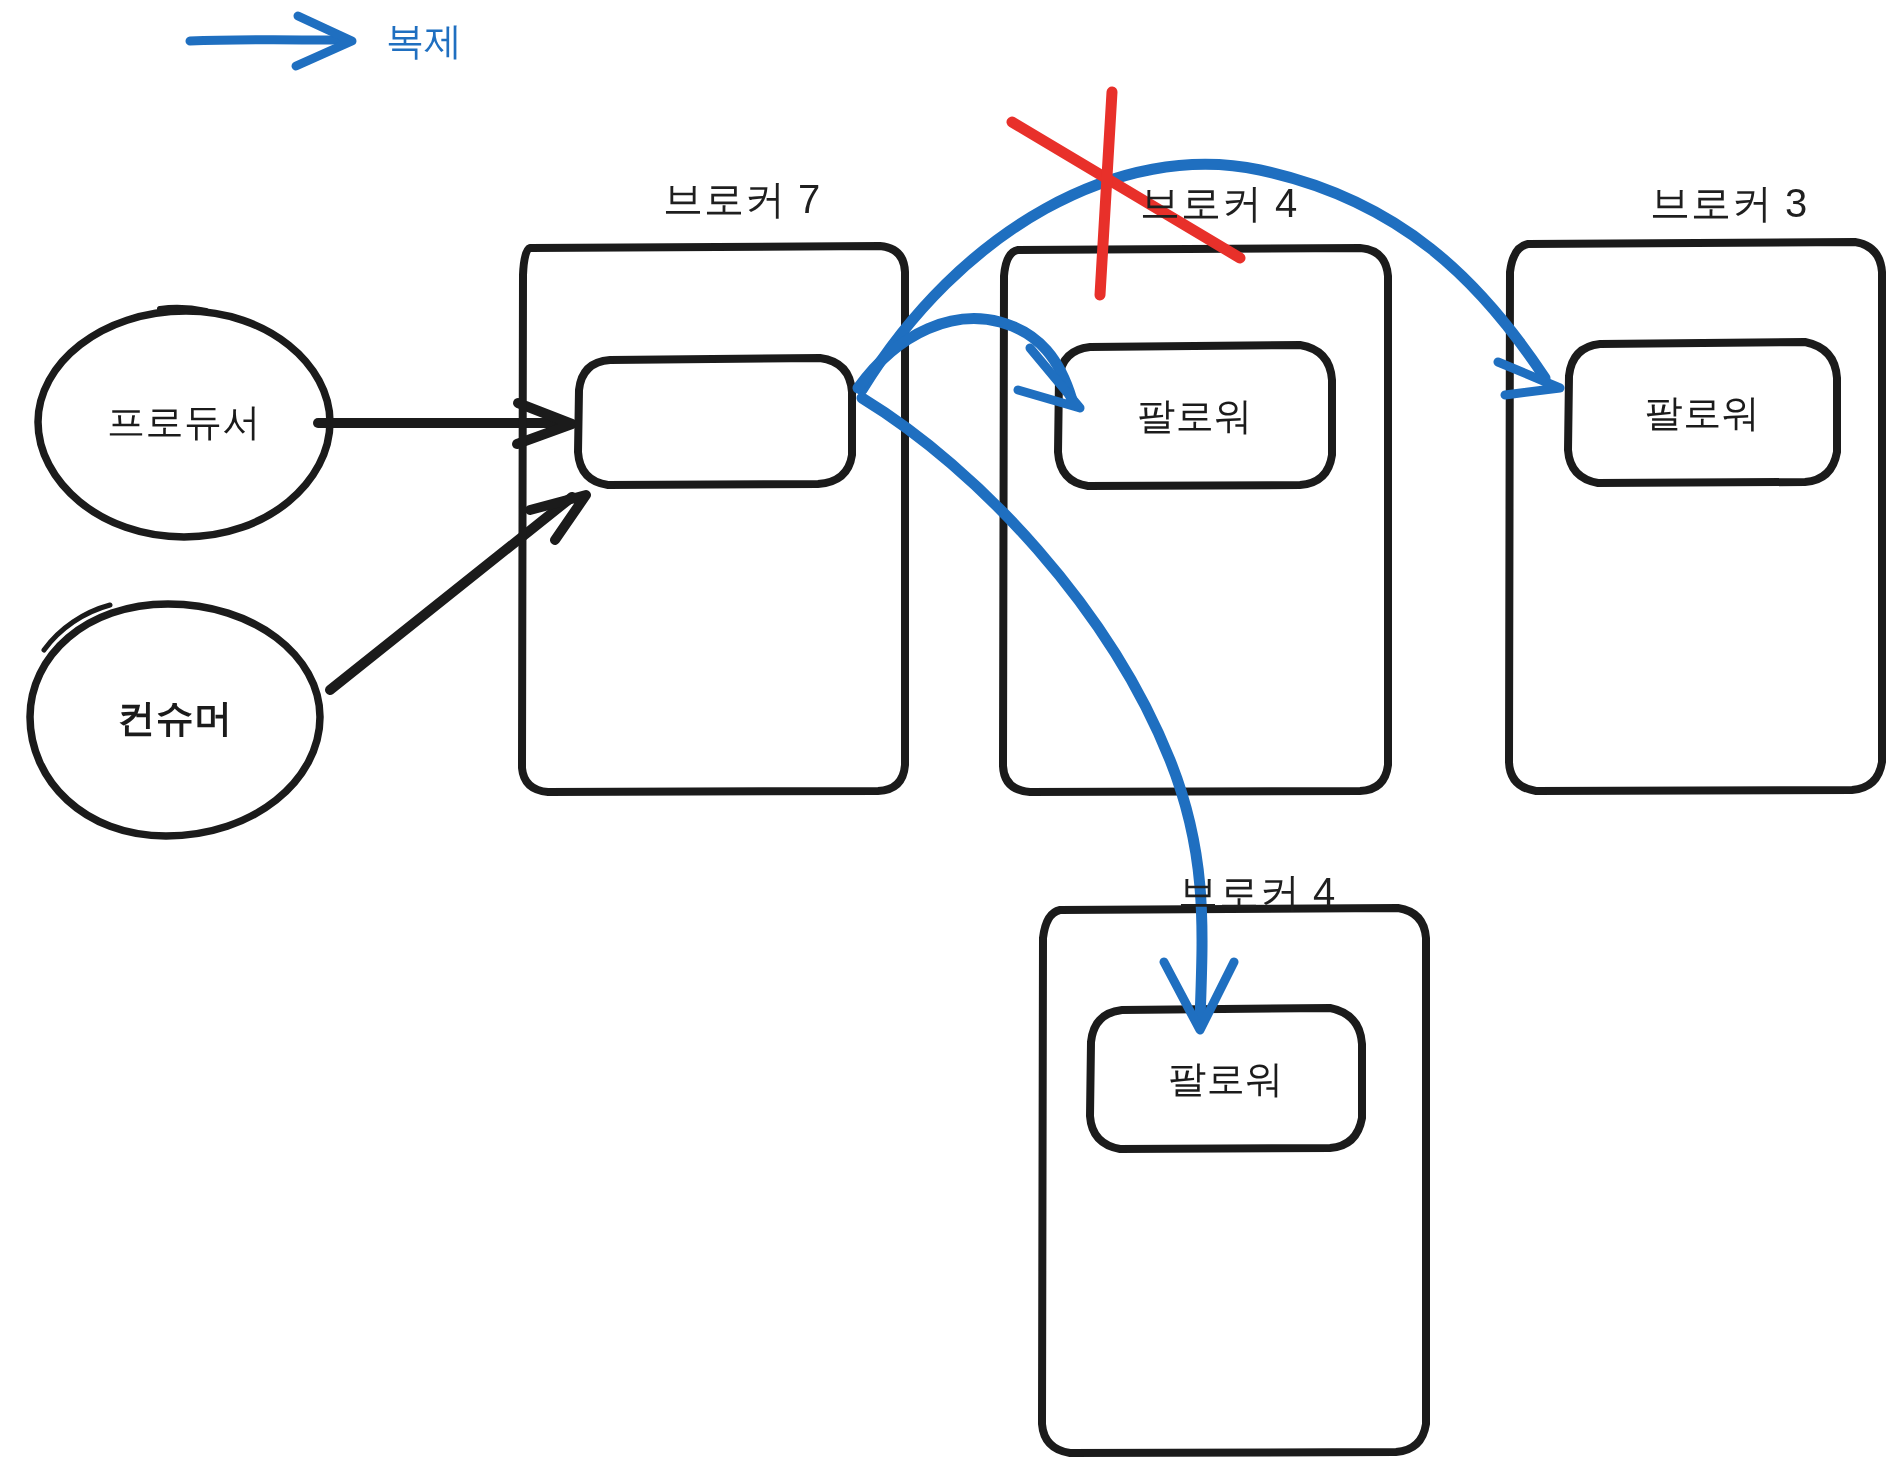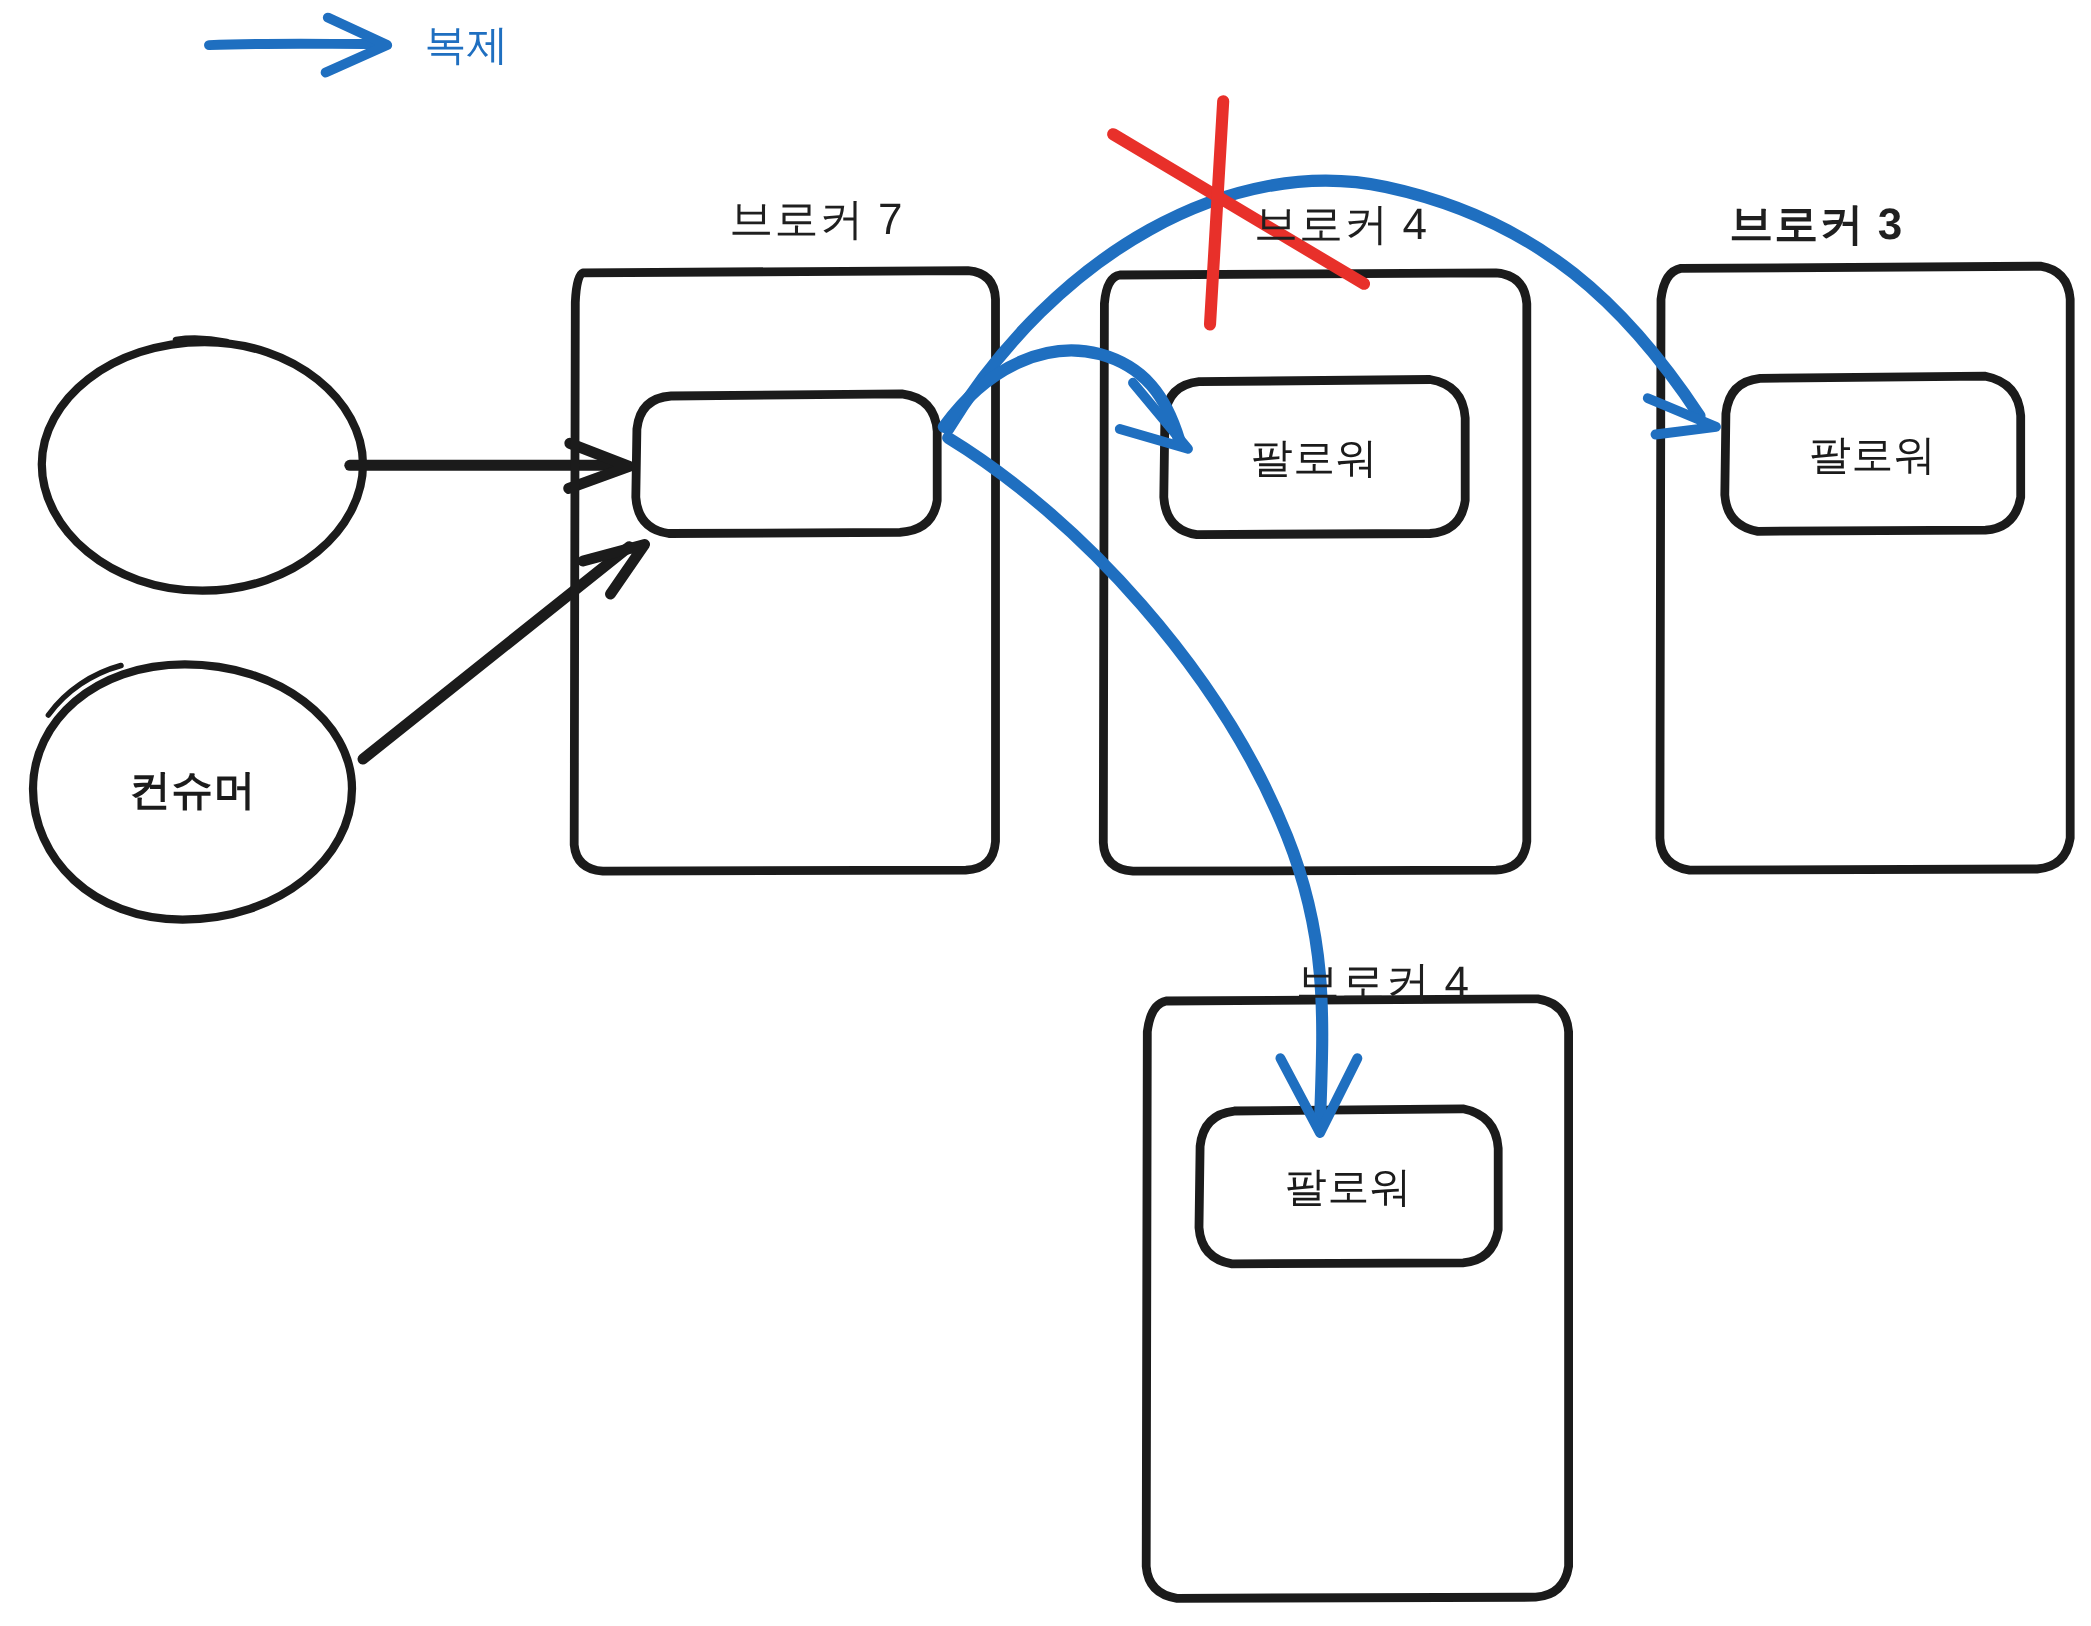--- a/index.html
+++ b/index.html
@@ -151,24 +151,25 @@
     </g>
 
   </svg>
 
   <div class="legend-label" style="left:386px; top:16px;">복제</div>
 
   <div class="broker-title" style="left:663px; top:172px;">브로커 7</div>
 
   <div class="broker-title" style="left:1140px; top:176px;">브로커 4</div>
 
-  <div class="broker-title" style="left:1572px; top:176px;font-weight:bold;">브로커 3</div>
+  <div class="broker-title" style="left:1650px; top:176px;">브로커 3</div>
 
   <div class="broker-title" style="left:1178px; top:865px;">브로커 4</div>
 
+  <div class="node-label inner-label" style="left:38px; top:392px; width:292px; height:60px;">프로듀서</div>
 
   <div class="node-label inner-label" style="left:30px; top:688px; width:290px; height:60px;font-weight:bold;">컨슈머</div>
 
 
   <div class="node-label inner-label" style="left:1058px; top:386px; width:274px; height:60px;">팔로워</div>
 
   <div class="node-label inner-label" style="left:1568px; top:383px; width:269px; height:60px;">팔로워</div>
 
   <div class="node-label inner-label" style="left:1090px; top:1049px; width:272px; height:60px;">팔로워</div>
 

